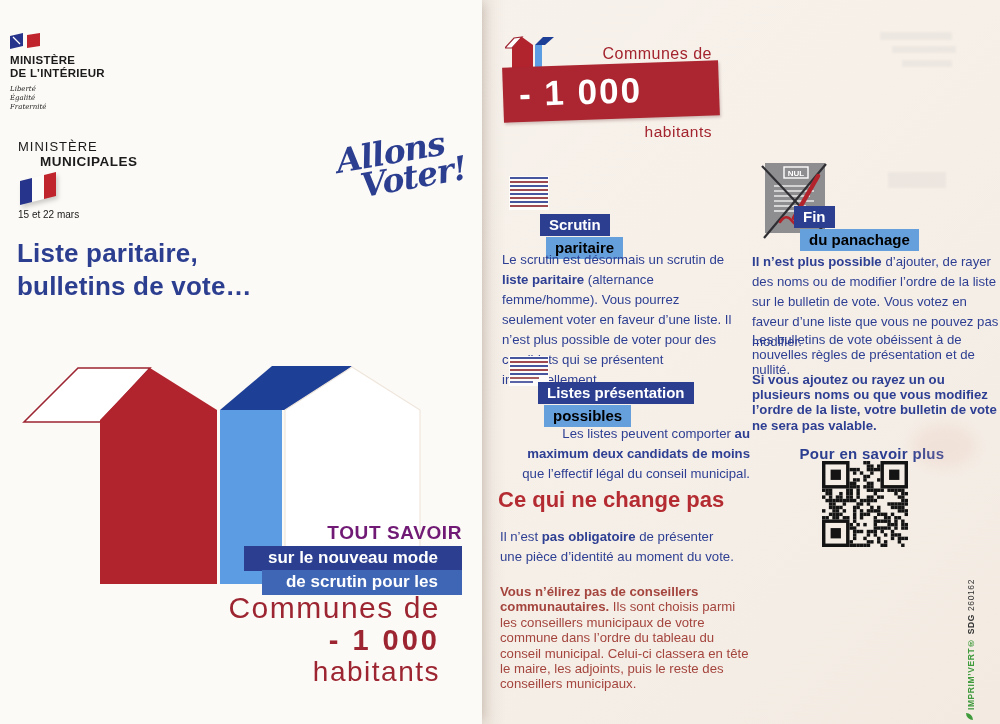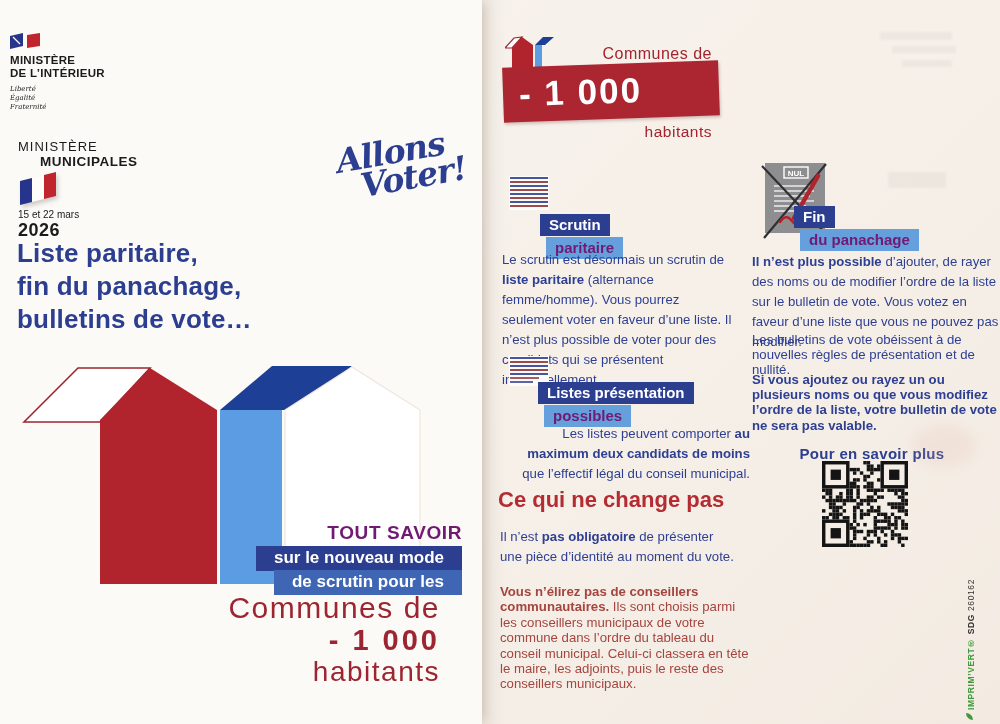--- a/index.html
+++ b/index.html
@@ -17,35 +17,35 @@
   .elec-line1{font-size:13px;color:#1b1b1b;letter-spacing:1px;}
   .elec-line2{font-size:13.5px;font-weight:bold;color:#1b1b1b;letter-spacing:.5px;}
   .elec-dates{font-size:10px;color:#1b1b1b;}
   .elec-year{font-size:18px;font-weight:bold;color:#1b1b1b;letter-spacing:.5px;}
   .slogan{transform:rotate(-10deg);color:#2c3e90;font-family:"DejaVu Serif",serif;
           font-style:italic;font-weight:bold;}
   .slogan .l1{font-size:33px;line-height:30px;letter-spacing:-1px;}
   .slogan .l2{font-size:33px;line-height:30px;letter-spacing:-1px;margin-left:20px;margin-top:-2px;}
   .cover-title{font-size:26px;font-weight:bold;color:#2c3e90;line-height:33px;letter-spacing:.2px;}
   .tout-savoir{font-size:19px;font-weight:bold;color:#701a75;letter-spacing:.6px;}
-  .bnr{display:inline-block;color:#fff;font-weight:bold;font-size:17px;padding:2px 18px 3px;}
+  .bnr{display:inline-block;color:#fff;font-weight:bold;font-size:17px;padding:2px 24px 3px;}
   .bnr1{background:#2c3e90;}
   .bnr2{background:#3f66b4;}
   .cover-communes{color:#9c2531;text-align:right;}
   .cc1{font-size:30px;letter-spacing:1.5px;line-height:32px;}
   .cc2{font-size:29px;font-weight:bold;letter-spacing:3px;line-height:32px;}
   .cc3{font-size:28px;letter-spacing:1.5px;line-height:31px;}
   
   .blue{color:#2e3f93;}
   .redtext{color:#a4453e;}
   .body{font-size:13.2px;line-height:20px;}
   .red-heading{color:#b42b31;font-weight:bold;}
   .tag{display:inline-block;font-weight:bold;font-size:15px;padding:2px 9px 3px;white-space:nowrap;}
   .tag-dark{background:#2c3e90;color:#ffffff;}
-  .tag-light{background:#66a0dc;color:#701a75;}
+  .tag-light{background:#66a0dc;color:#000000;}
   
   .hdr-banner{background:#ab2630;transform:rotate(-2deg);box-shadow:1px 2px 3px rgba(100,40,40,.25);}
   .hdr-big{color:#fff;font-weight:bold;font-size:35px;letter-spacing:2px;white-space:nowrap;}
   .hdr-small{color:#a3242e;font-size:16px;letter-spacing:.5px;text-align:right;}
   
   .more-link{font-weight:bold;font-size:15px;color:#2c3e90;text-align:center;letter-spacing:.3px;}
   .credit{position:absolute;right:24px;bottom:4px;writing-mode:vertical-rl;transform:rotate(180deg);
           font-size:8.5px;letter-spacing:.6px;white-space:nowrap;}
   .credit .eco{color:#3f9a3c;font-weight:bold;}
   .credit .code{color:#333;}
@@ -82,31 +82,29 @@
     <div class="abs" style="left:18px;top:139px;width:170px;">
       <div class="elec-line1">MINISTÈRE</div>
       <div class="elec-line2" style="margin-left:22px;">MUNICIPALES</div>
       <svg width="42" height="34" viewBox="0 0 42 34" style="margin-top:2px;filter:drop-shadow(2px 3px 2px rgba(0,0,0,.18));">
         <polygon points="2,10 14,7 14,31 2,34" fill="#27348b"></polygon>
         <polygon points="14,7 26,4 26,28 14,31" fill="#fdfcf9"></polygon>
         <polygon points="26,4 38,1 38,25 26,28" fill="#c0242c"></polygon>
         <polygon points="2,10 26,4 14,7" fill="#fdfcf9"></polygon>
       </svg>
       <div class="elec-dates">15 et 22 mars</div>
-      <div class="elec-year">2026</div>
     </div>
 
     <div class="abs slogan" style="left:338px;top:136px;">
       <div class="l1">Allons</div>
       <div class="l2">Voter!</div>
     </div>
 
     <div class="abs cover-title" style="left:17px;top:237px;">
       <div>Liste paritaire,</div>
-      <div>fin du panachage,</div>
       <div>bulletins de vote…</div>
     </div>
 
     <svg class="abs" style="left:20px;top:358px;" width="450" height="244" viewBox="0 0 450 244">
       <polygon points="4,64 58,10 130,10 80,64" fill="#ffffff" stroke="#9c2531" stroke-width="1.6"></polygon>
       <polygon points="80,62 130,10 197,52 197,226 80,226" fill="#b2242d"></polygon>
       <polygon points="200,52 262,52 262,226 200,226" fill="#5b9ce2"></polygon>
       <polygon points="200,52 252,8 332,8 277,52" fill="#1e3f96"></polygon>
       <polygon points="265,52 332,9 400,52 400,226 265,226" fill="#ffffff" stroke="#efe6dc" stroke-width="1.2"></polygon>
     </svg>

